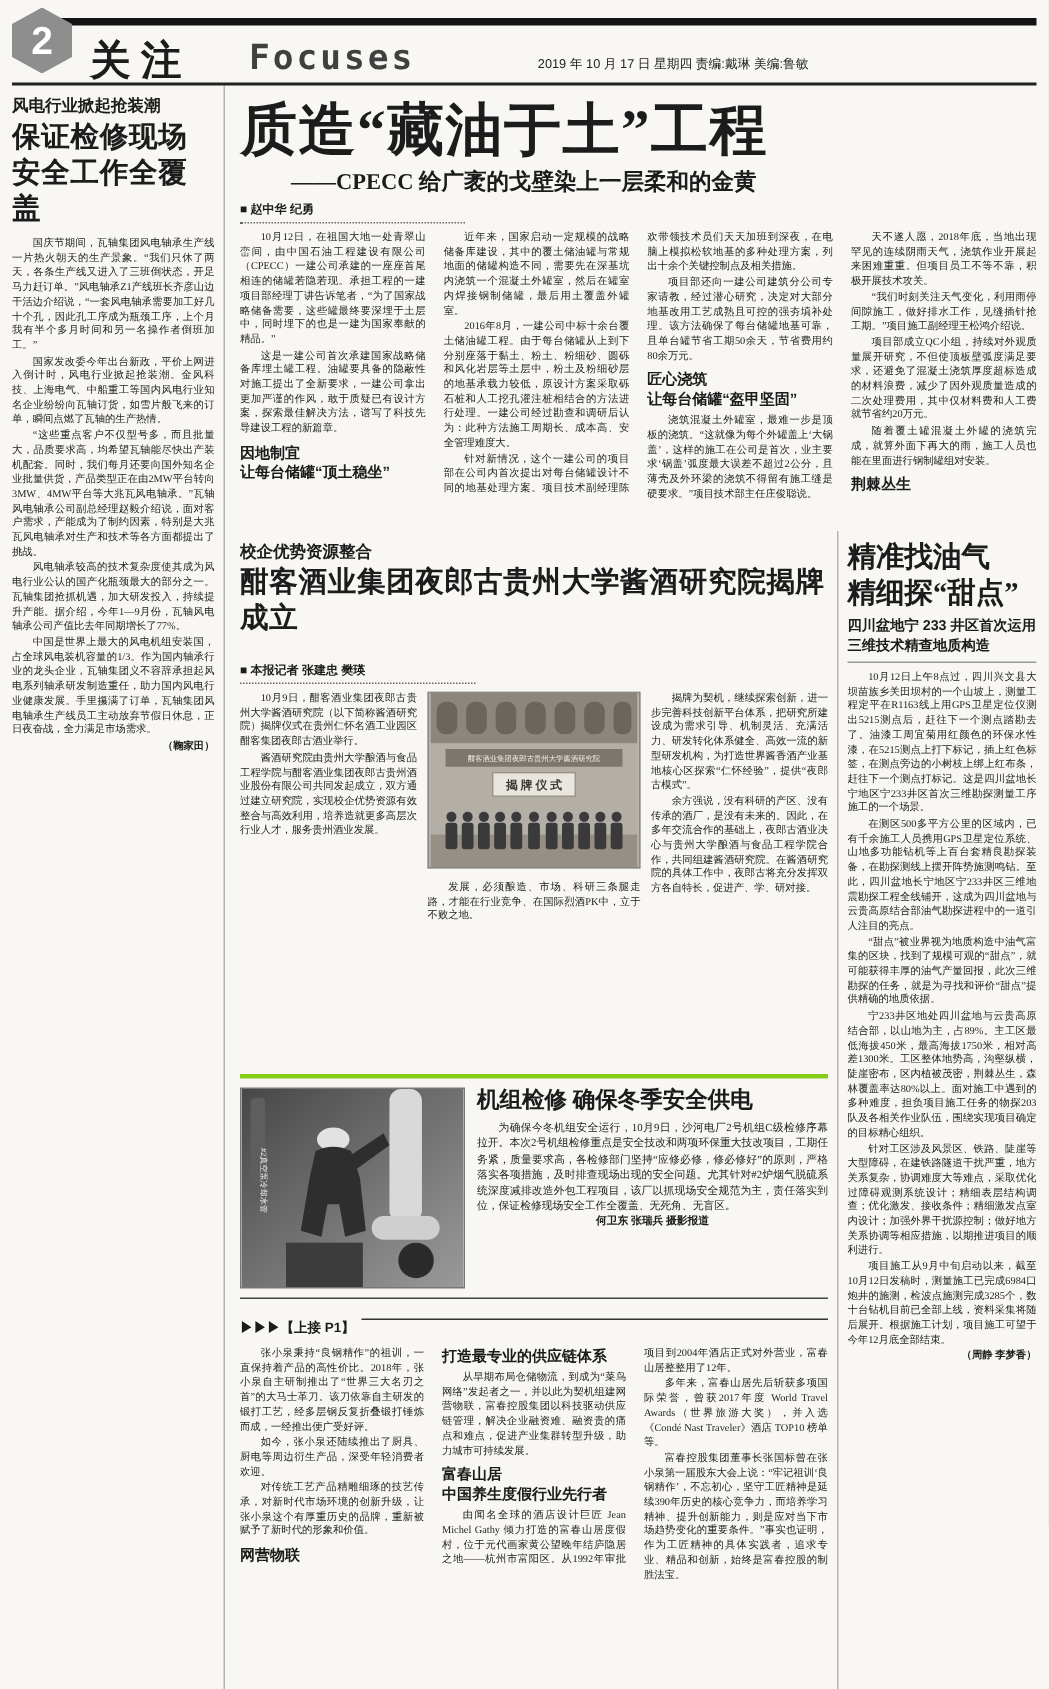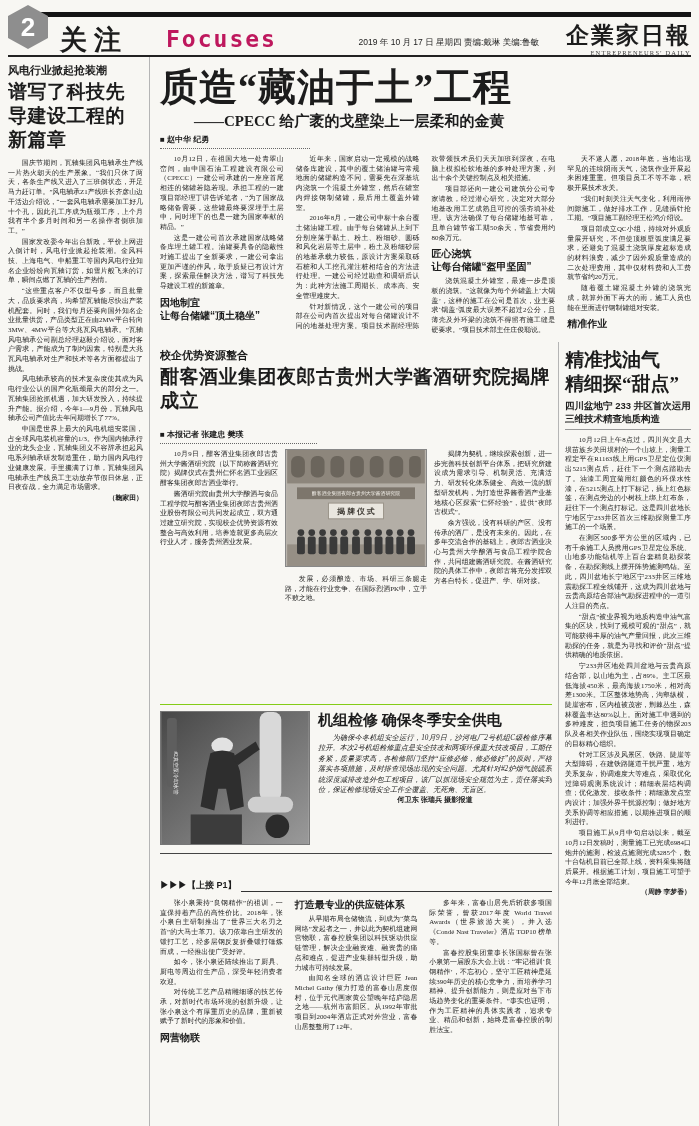--- a/index.html
+++ b/index.html
@@ -7,21 +7,21 @@
   body{width:699px;font-family:"Liberation Serif","DejaVu Serif",serif;color:#1c1c1c}
   .page{position:relative;width:699px;height:1126px;background:#f8f7f3;overflow:hidden;padding:0 8px}
   
   .hdr{position:relative;height:57px;border-bottom:2px solid #222}
   .hdr-bar{position:absolute;left:22px;right:0;top:12px;height:5px;background:#141414}
   .hexagon{position:absolute;left:0;top:5px;width:40px;height:44px;background:#8e8e8e;
     clip-path:polygon(50% 0,100% 25%,100% 75%,50% 100%,0 75%,0 25%);
     display:flex;align-items:center;justify-content:center;color:#fff;
     font:bold 26px "Liberation Sans",sans-serif}
   .sec-cn{position:absolute;left:52px;top:22px;font:bold 27px "Liberation Sans",sans-serif;letter-spacing:7px}
-  .sec-en{position:absolute;left:158px;top:26px;font:bold 23px "DejaVu Sans Mono",monospace;color:#be185d;letter-spacing:2px}
+  .sec-en{position:absolute;left:158px;top:26px;font:bold 23px "DejaVu Sans Mono",monospace;color:#404040;letter-spacing:2px}
   .issue{position:absolute;right:152px;top:37px;font:8.5px "Liberation Sans",sans-serif;color:#222;white-space:nowrap}
   .masthead{position:absolute;right:0;top:20px;text-align:right}
   .masthead .cn{font:bold 23px "Liberation Serif",serif;letter-spacing:2px}
   .masthead .en{font:6.5px "Liberation Serif",serif;color:#444;letter-spacing:1.2px;margin-top:-2px}
   
   .content{display:flex;height:1069px}
   .leftcol{width:142px;padding:6px 6px 0 0;border-right:1px solid #b5b5b5;display:flex;flex-direction:row}
   .rightregion{flex:1;display:flex;flex-direction:column}
   
   p{font-size:6.9px;line-height:9.7px;text-align:justify;text-indent:2em;margin-bottom:1px}
@@ -46,28 +46,28 @@
   .lower{flex:1;display:flex}
   .centercol{flex:1;padding:6px 6px 0 10px;border-right:1px solid #b5b5b5;display:flex;flex-direction:column}
   .gascol{width:132px;padding:6px 0 0 6px;overflow:hidden;display:flex;flex-direction:column}
   
   .a-jiuye{height:356px;overflow:hidden}
   .a-jiuye .hl{font:900 19px/24px "Liberation Serif",serif;letter-spacing:.5px;margin-bottom:16px}
   .jiuye-grid{display:grid;grid-template-columns:1fr 142px 1fr;gap:0 7px;height:272px;overflow:hidden}
   .photo-frame{width:100%;border:1px solid #888;background:#b9b4ac}
   .photo-cap{margin-top:3px}
   
-  .a-jizu{height:150px;border-top:1px solid #84cc16;border-bottom:1px solid #444;padding:6px 0 4px;display:flex;overflow:hidden}
+  .a-jizu{height:150px;border-top:3px solid #84cc16;border-bottom:1px solid #444;padding:6px 0 4px;display:flex;overflow:hidden}
   .a-jizu .txt{flex:1;padding-left:8px}
   .a-jizu .hl{font:900 15px/18px "Liberation Serif",serif;margin-bottom:4px}
-  .a-jizu .cap{font-style:italic;font-size:7.2px;line-height:10.4px}
+  .a-jizu .cap{font-size:7.2px;line-height:10.4px}
   .a-jizu .credit{font-weight:bold;font-size:7.2px;text-align:center;text-indent:0;margin-top:1px}
   
   .a-jiexu{flex:1;padding-top:5px;overflow:hidden}
-  .jiexu-rule{display:flex;align-items:flex-end;margin:20px 0 6px}
+  .jiexu-rule{display:flex;align-items:flex-start;margin:8px 0 6px}
   .jiexu-mark{font:bold 9px "Liberation Sans",sans-serif;white-space:nowrap}
   .jiexu-line{flex:1;border-top:1px solid #333;margin-left:4px}
   .jiexu-body{column-count:3;column-gap:12px;height:228px;overflow:hidden}
   
   .a-youqi .hl{font:900 19px/24px "Liberation Serif",serif}
   .a-youqi .sub{font:bold 9.5px/12.5px "Liberation Sans",sans-serif;margin:4px 0 5px;border-bottom:1px solid #999;padding-bottom:4px}
   .youqi-body{flex:1;overflow:hidden}
 </style>
 </head>
 <body>
@@ -75,32 +75,28 @@
 <div class="page">
 
   <div class="hdr">
     <div class="hdr-bar"></div>
     <div class="hexagon">
       <span>2</span>
     </div>
     <div class="sec-cn">关注</div>
     <div class="sec-en">Focuses</div>
     <div class="issue">2019 年 10 月 17 日  星期四   责编:戴琳  美编:鲁敏</div>
-    <div class="masthead">
-      <div class="cn">企業家日報</div>
-      <div class="en">ENTREPRENEURS' DAILY</div>
-    </div>
   </div>
 
   <div class="content">
 
     <div class="leftcol">
       <div class="a-wazhou">
         <div class="kicker">风电行业掀起抢装潮</div>
-        <div class="hl">谱写了科技先导建设工程的新篇章</div>
+        <div class="hl">保证检修现场安全工作全覆盖</div>
         <div>
             <p>国庆节期间，瓦轴集团风电轴承生产线一片热火朝天的生产景象。“我们只休了两天，各条生产线又进入了三班倒状态，开足马力赶订单。”风电轴承Z1产线班长齐彦山边干活边介绍说，“一套风电轴承需要加工好几十个孔，因此孔工序成为瓶颈工序，上个月我有半个多月时间和另一名操作者倒班加工。”</p>
             <p>国家发改委今年出台新政，平价上网进入倒计时，风电行业掀起抢装潮。金风科技、上海电气、中船重工等国内风电行业知名企业纷纷向瓦轴订货，如雪片般飞来的订单，瞬间点燃了瓦轴的生产热情。</p>
             <p>“这些重点客户不仅型号多，而且批量大，品质要求高，均希望瓦轴能尽快出产装机配套。同时，我们每月还要向国外知名企业批量供货，产品类型正在由2MW平台转向3MW、4MW平台等大兆瓦风电轴承。”瓦轴风电轴承公司副总经理赵毅介绍说，面对客户需求，产能成为了制约因素，特别是大兆瓦风电轴承对生产和技术等各方面都提出了挑战。</p>
             <p>风电轴承较高的技术复杂度使其成为风电行业公认的国产化瓶颈最大的部分之一。瓦轴集团抢抓机遇，加大研发投入，持续提升产能。据介绍，今年1—9月份，瓦轴风电轴承公司产值比去年同期增长了77%。</p>
             <p>中国是世界上最大的风电机组安装国，占全球风电装机容量的1/3。作为国内轴承行业的龙头企业，瓦轴集团义不容辞承担起风电系列轴承研发制造重任，助力国内风电行业健康发展。手里攥满了订单，瓦轴集团风电轴承生产线员工主动放弃节假日休息，正日夜奋战，全力满足市场需求。</p>
             <p class="sig">（鞠家田）</p>
           </div>
       </div>
       <div class="leftdiv"></div>
@@ -143,21 +139,21 @@
             <div class="subhead">
               <div>匠心浇筑</div>
               <div>让每台储罐“盔甲坚固”</div>
             </div>
             <p>浇筑混凝土外罐室，最难一步是顶板的浇筑。“这就像为每个外罐盖上‘大锅盖’，这样的施工在公司是首次，业主要求‘锅盖’弧度最大误差不超过2公分，且薄壳及外环梁的浇筑不得留有施工缝是硬要求。”项目技术部主任庄俊聪说。</p>
             <p>天不遂人愿，2018年底，当地出现罕见的连续阴雨天气，浇筑作业开展起来困难重重。但项目员工不等不靠，积极开展技术攻关。</p>
             <p>“我们时刻关注天气变化，利用雨停间隙施工，做好排水工作，见缝插针抢工期。”项目施工副经理王松鸿介绍说。</p>
             <p>项目部成立QC小组，持续对外观质量展开研究，不但使顶板壁弧度满足要求，还避免了混凝土浇筑厚度超标造成的材料浪费，减少了因外观质量造成的二次处理费用，其中仅材料费和人工费就节省约20万元。</p>
             <p>随着覆土罐混凝土外罐的浇筑完成，就算外面下再大的雨，施工人员也能在里面进行钢制罐组对安装。</p>
             <div class="subhead">
-              <div>精准作业</div>
+              <div>荆棘丛生</div>
             </div>
           </div>
       </div>
 
       <div class="lower">
 
         <div class="centercol">
 
           <div class="a-jiuye">
             <div class="kicker">校企优势资源整合</div>
@@ -253,20 +249,24 @@
             </div>
             <div class="jiexu-body">
                 <p>张小泉秉持“良钢精作”的祖训，一直保持着产品的高性价比。2018年，张小泉自主研制推出了“世界三大名刃之首”的大马士革刀。该刀依靠自主研发的锻打工艺，经多层钢反复折叠锻打锤炼而成，一经推出便广受好评。</p>
                 <p>如今，张小泉还陆续推出了厨具、厨电等周边衍生产品，深受年轻消费者欢迎。</p>
                 <p>对传统工艺产品精雕细琢的技艺传承，对新时代市场环境的创新升级，让张小泉这个有厚重历史的品牌，重新被赋予了新时代的形象和价值。</p>
                 <div class="subhead">
                   <div>网营物联</div>
                   <div>打造最专业的供应链体系</div>
                 </div>
                 <p>从早期布局仓储物流，到成为“菜鸟网络”发起者之一，并以此为契机组建网营物联，富春控股集团以科技驱动供应链管理，解决企业融资难、融资贵的痛点和难点，促进产业集群转型升级，助力城市可持续发展。</p>
+                <div class="subhead">
+                  <div>富春山居</div>
+                  <div>中国养生度假行业先行者</div>
+                </div>
                 <p>由闻名全球的酒店设计巨匠 Jean Michel Gathy 倾力打造的富春山居度假村，位于元代画家黄公望晚年结庐隐居之地——杭州市富阳区。从1992年审批项目到2004年酒店正式对外营业，富春山居整整用了12年。</p>
                 <p>多年来，富春山居先后斩获多项国际荣誉，曾获2017年度 World Travel Awards（世界旅游大奖），并入选《Condé Nast Traveler》酒店 TOP10 榜单等。</p>
                 <p>富春控股集团董事长张国标曾在张小泉第一届股东大会上说：“牢记祖训‘良钢精作’，不忘初心，坚守工匠精神是延续390年历史的核心竞争力，而培养学习精神、提升创新能力，则是应对当下市场趋势变化的重要条件。”事实也证明，作为工匠精神的具体实践者，追求专业、精品和创新，始终是富春控股的制胜法宝。</p>
               </div>
           </div>
         </div>
 
         <div class="gascol">
           <div class="a-youqi">
             <div class="hl">精准找油气</div>

